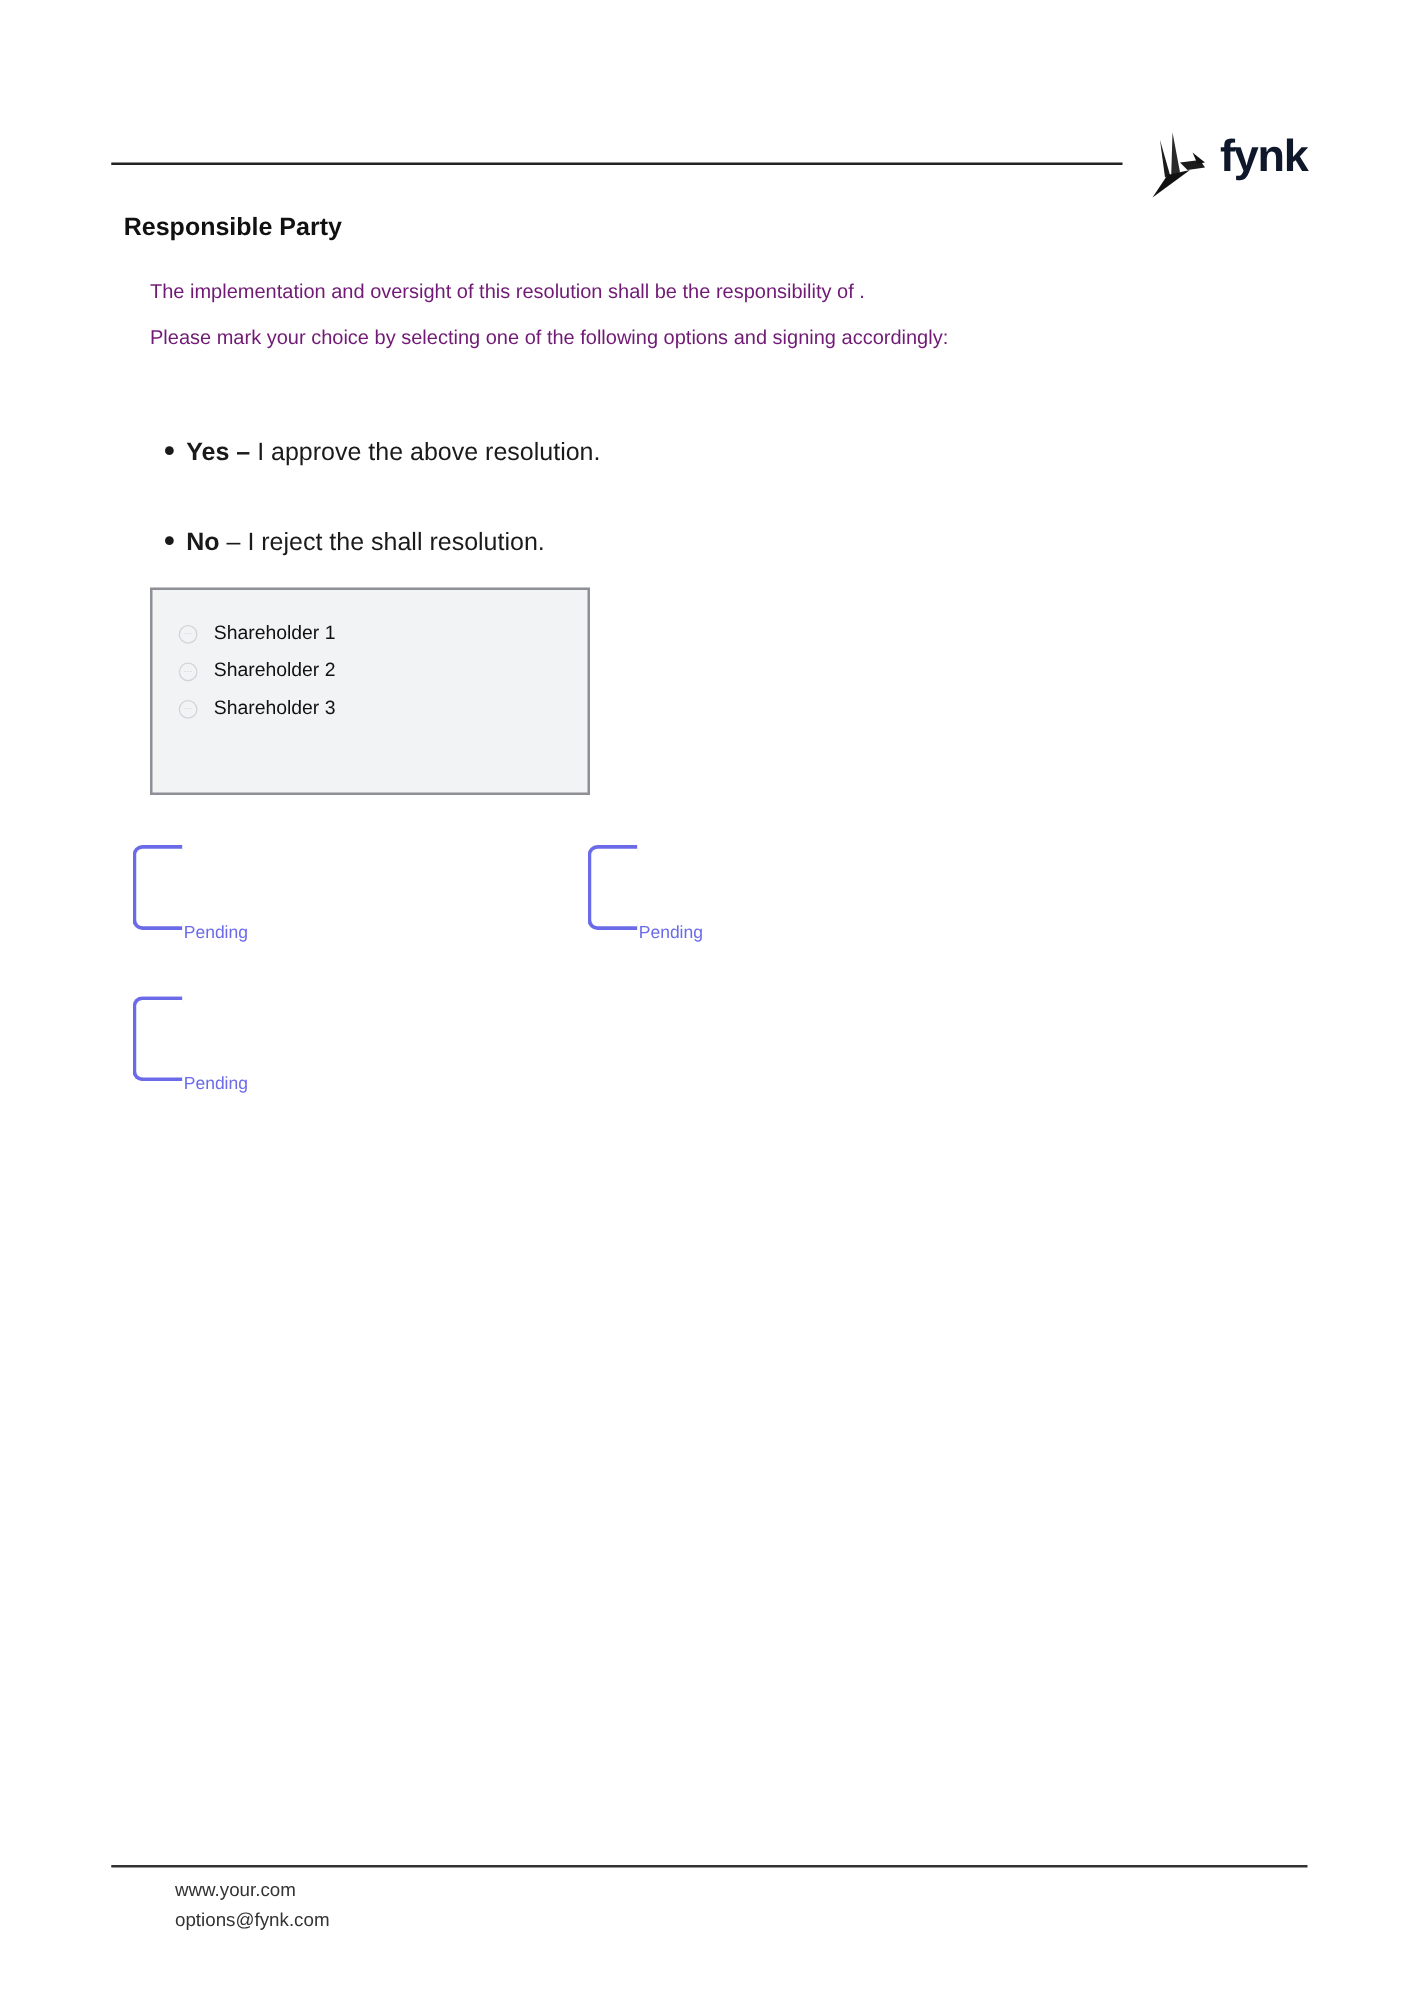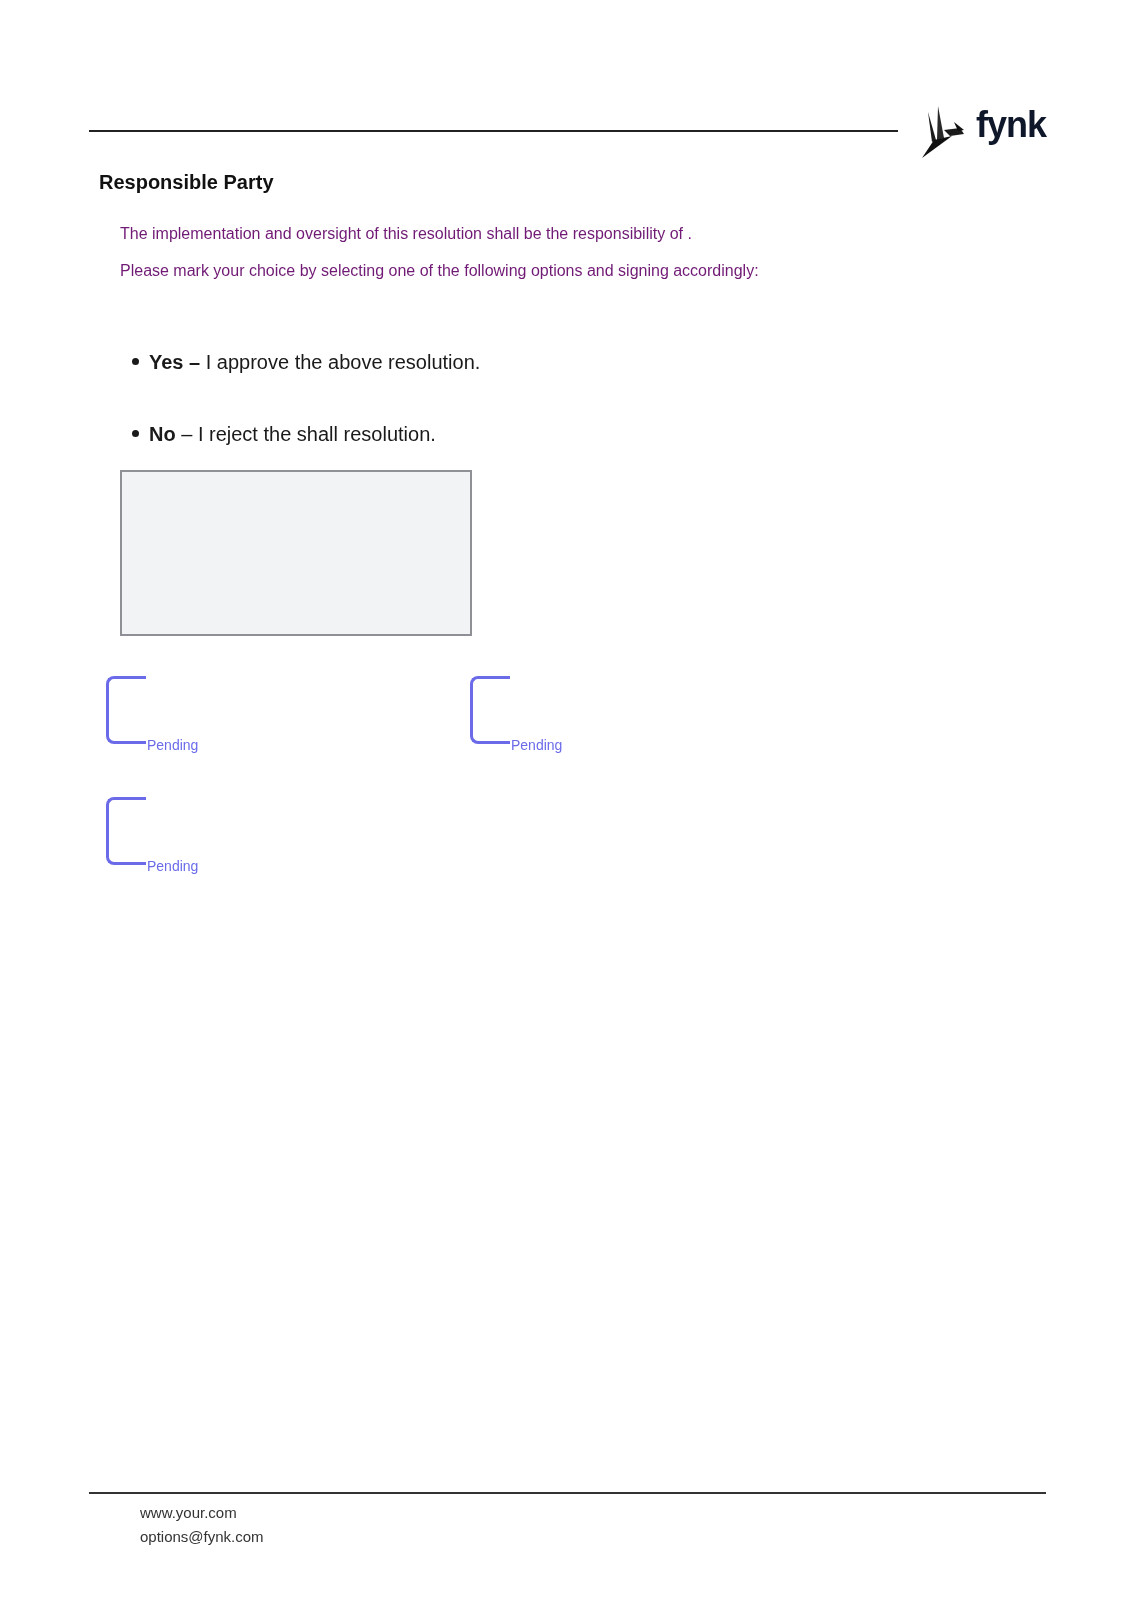--- a/index.html
+++ b/index.html
@@ -50,20 +50,34 @@
 <div class="abs para p2">Please mark your choice by selecting one of the following options and signing accordingly:</div>
 
 <div class="abs bullet b1">
   <span class="dot"></span><b>Yes –</b><span> I approve the above resolution.</span>
 </div>
 <div class="abs bullet b2">
   <span class="dot"></span><b>No</b><span> – I reject the shall resolution.</span>
 </div>
 
 <div class="abs vote-box">
+  <div class="vote-list">
+    <div class="vote-item">
+      <span class="radio">···</span>
+      <span>Shareholder 1</span>
+    </div>
+    <div class="vote-item">
+      <span class="radio">···</span>
+      <span>Shareholder 2</span>
+    </div>
+    <div class="vote-item">
+      <span class="radio">···</span>
+      <span>Shareholder 3</span>
+    </div>
+  </div>
 </div>
 
 <div class="abs sig" style="left:106px;top:676px;"></div>
 <div class="abs sig-label" style="left:147px;top:737px;">Pending</div>
 
 <div class="abs sig" style="left:470px;top:676px;"></div>
 <div class="abs sig-label" style="left:511px;top:737px;">Pending</div>
 
 <div class="abs sig" style="left:106px;top:797px;"></div>
 <div class="abs sig-label" style="left:147px;top:858px;">Pending</div>

